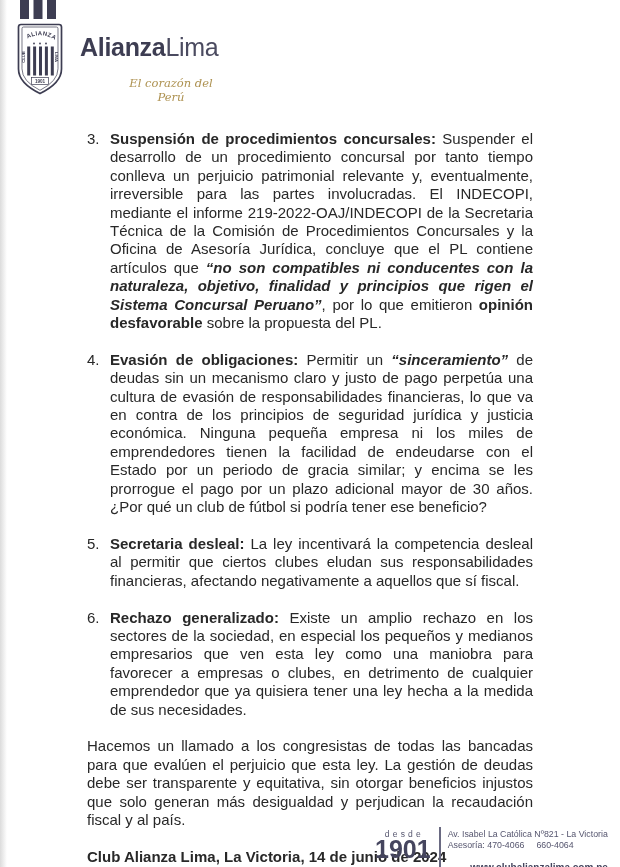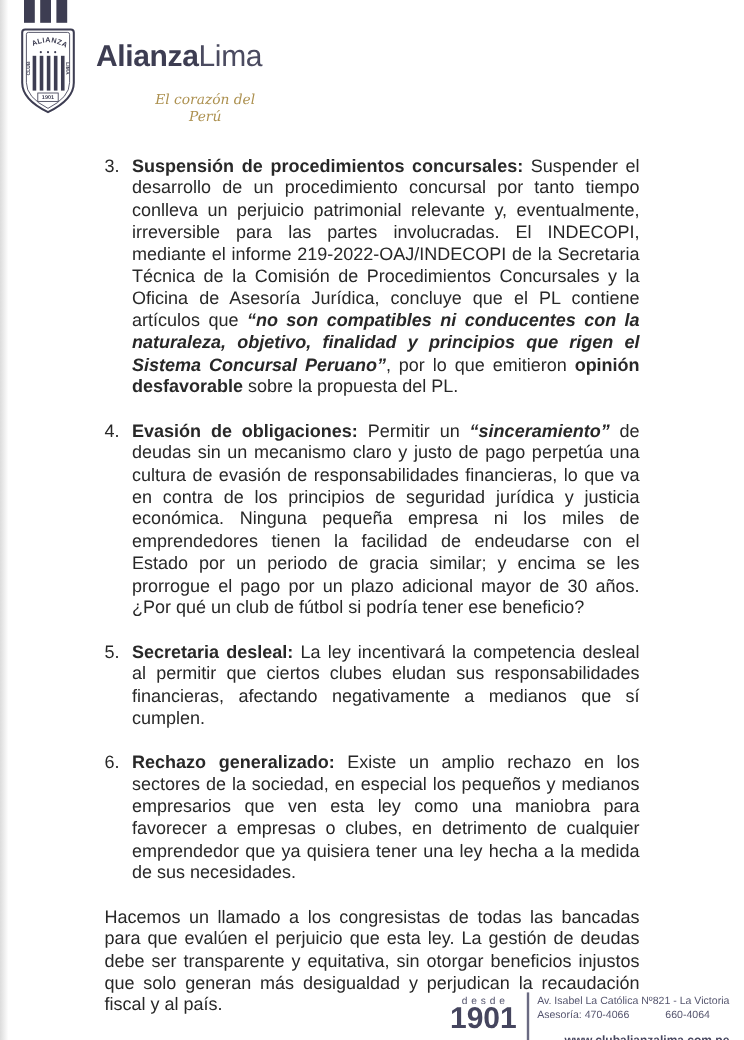--- a/index.html
+++ b/index.html
@@ -29,21 +29,21 @@
   .closing{margin:0 0 18.4px 0;}
   .dateline{margin:0;font-weight:bold;text-align:left;}
 
   
   .foot{position:absolute;left:341px;top:826px;display:flex;align-items:stretch;color:#50506a;}
   .since{text-align:center;padding-top:3px;margin-left:34px;}
   .since-desde{font-size:8.5px;letter-spacing:3.2px;text-indent:3.2px;color:#55556e;}
   .since-year{font-size:25px;font-weight:bold;line-height:22px;margin-top:-1px;color:#45455e;}
   .foot-divider{width:2px;background:#6a6a82;margin:1px 7px 1px 8px;}
   .addr{padding-top:3px;font-size:8.8px;line-height:10.6px;white-space:nowrap;color:#55556e;}
-  .addr .phone2{margin-left:30px;}
+  .addr .phone2{margin-left:12px;}
   .addr .web{font-weight:bold;font-size:10px;margin-top:13px;color:#45455e;text-align:right;}
 </style>
 </head>
 <body>
 
 <div class="scan-edge"></div>
 
 <header>
   <svg class="crest" width="46" height="96" viewBox="0 0 46 96" xmlns="http://www.w3.org/2000/svg">
     <g fill="#3d3d52">
@@ -83,21 +83,21 @@
   <div class="list-item">
     <span class="item-number">3.</span>
     <span><span class="run-b">Suspensión de procedimientos concursales: </span><span class="run-n">Suspender el desarrollo de un procedimiento concursal por tanto tiempo conlleva un perjuicio patrimonial relevante y, eventualmente, irreversible para las partes involucradas. El INDECOPI, mediante el informe 219-2022-OAJ/INDECOPI de la Secretaria Técnica de la Comisión de Procedimientos Concursales y la Oficina de Asesoría Jurídica, concluye que el PL contiene artículos que </span><span class="run-bi">“no son compatibles ni conducentes con la naturaleza, objetivo, finalidad y principios que rigen el Sistema Concursal Peruano”</span><span class="run-n">, por lo que emitieron </span><span class="run-b">opinión desfavorable</span><span class="run-n"> sobre la propuesta del PL.</span></span>
   </div>
   <div class="list-item">
     <span class="item-number">4.</span>
     <span><span class="run-b">Evasión de obligaciones: </span><span class="run-n">Permitir un </span><span class="run-bi">“sinceramiento”</span><span class="run-n"> de deudas sin un mecanismo claro y justo de pago perpetúa una cultura de evasión de responsabilidades financieras, lo que va en contra de los principios de seguridad jurídica y justicia económica. Ninguna pequeña empresa ni los miles de emprendedores tienen la facilidad de endeudarse con el Estado por un periodo de gracia similar; y encima se les prorrogue el pago por un plazo adicional mayor de 30 años. ¿Por qué un club de fútbol si podría tener ese beneficio?</span></span>
   </div>
   <div class="list-item">
     <span class="item-number">5.</span>
-    <span><span class="run-b">Secretaria desleal: </span><span class="run-n">La ley incentivará la competencia desleal al permitir que ciertos clubes eludan sus responsabilidades financieras, afectando negativamente a medianos que sí cumplen.</span></span>
+    <span><span class="run-b">Secretaria desleal: </span><span class="run-n">La ley incentivará la competencia desleal al permitir que ciertos clubes eludan sus responsabilidades financieras, afectando negativamente a aquellos que sí fiscal.</span></span>
   </div>
   <div class="list-item">
     <span class="item-number">6.</span>
     <span><span class="run-b">Rechazo generalizado: </span><span class="run-n">Existe un amplio rechazo en los sectores de la sociedad, en especial los pequeños y medianos empresarios que ven esta ley como una maniobra para favorecer a empresas o clubes, en detrimento de cualquier emprendedor que ya quisiera tener una ley hecha a la medida de sus necesidades.</span></span>
   </div>
 
   <p class="closing">Hacemos un llamado a los congresistas de todas las bancadas para que evalúen el perjuicio que esta ley. La gestión de deudas debe ser transparente y equitativa, sin otorgar beneficios injustos que solo generan más desigualdad y perjudican la recaudación fiscal y al país.</p>
   <p class="dateline">Club Alianza Lima, La Victoria, 14 de junio de 2024</p>
 </main>
 

